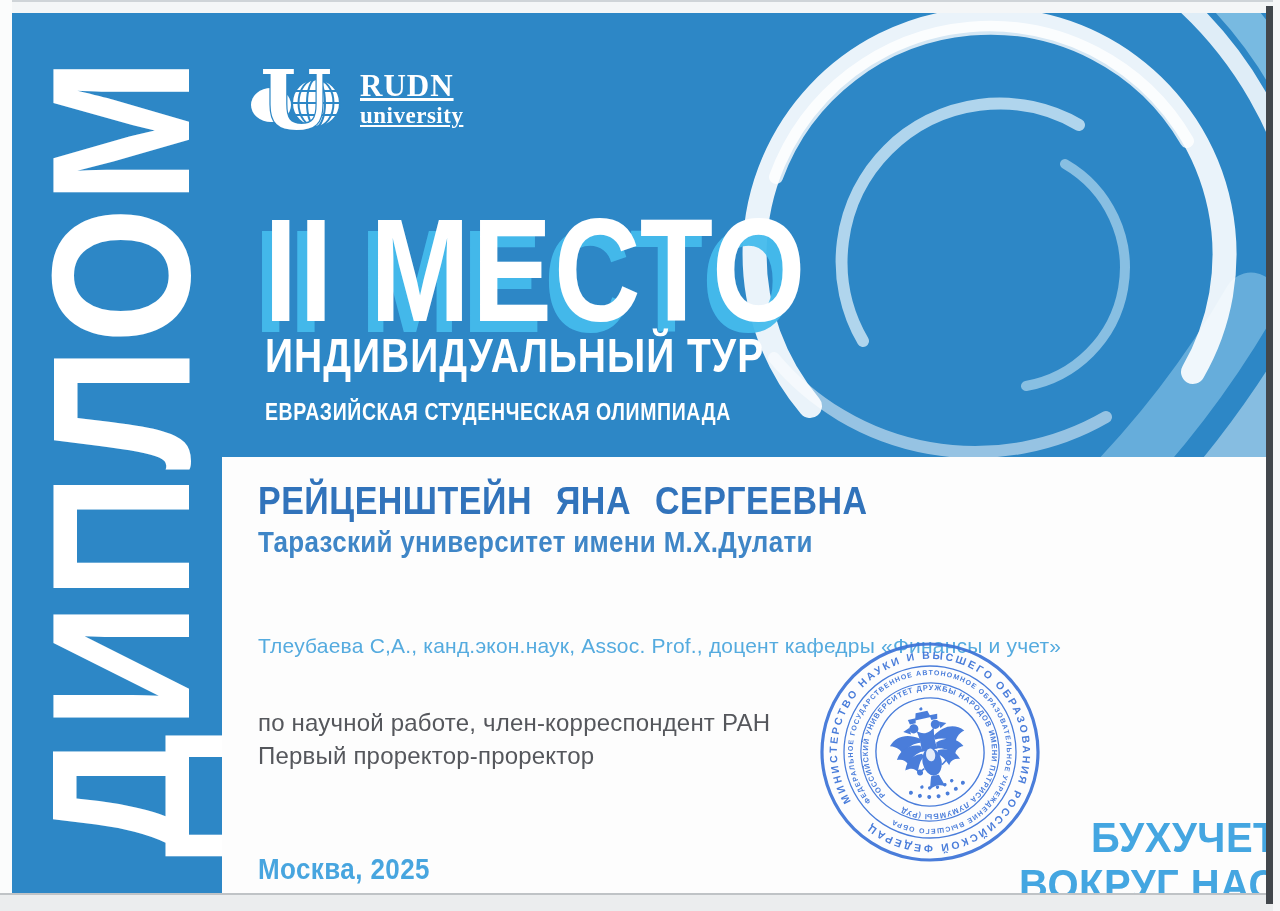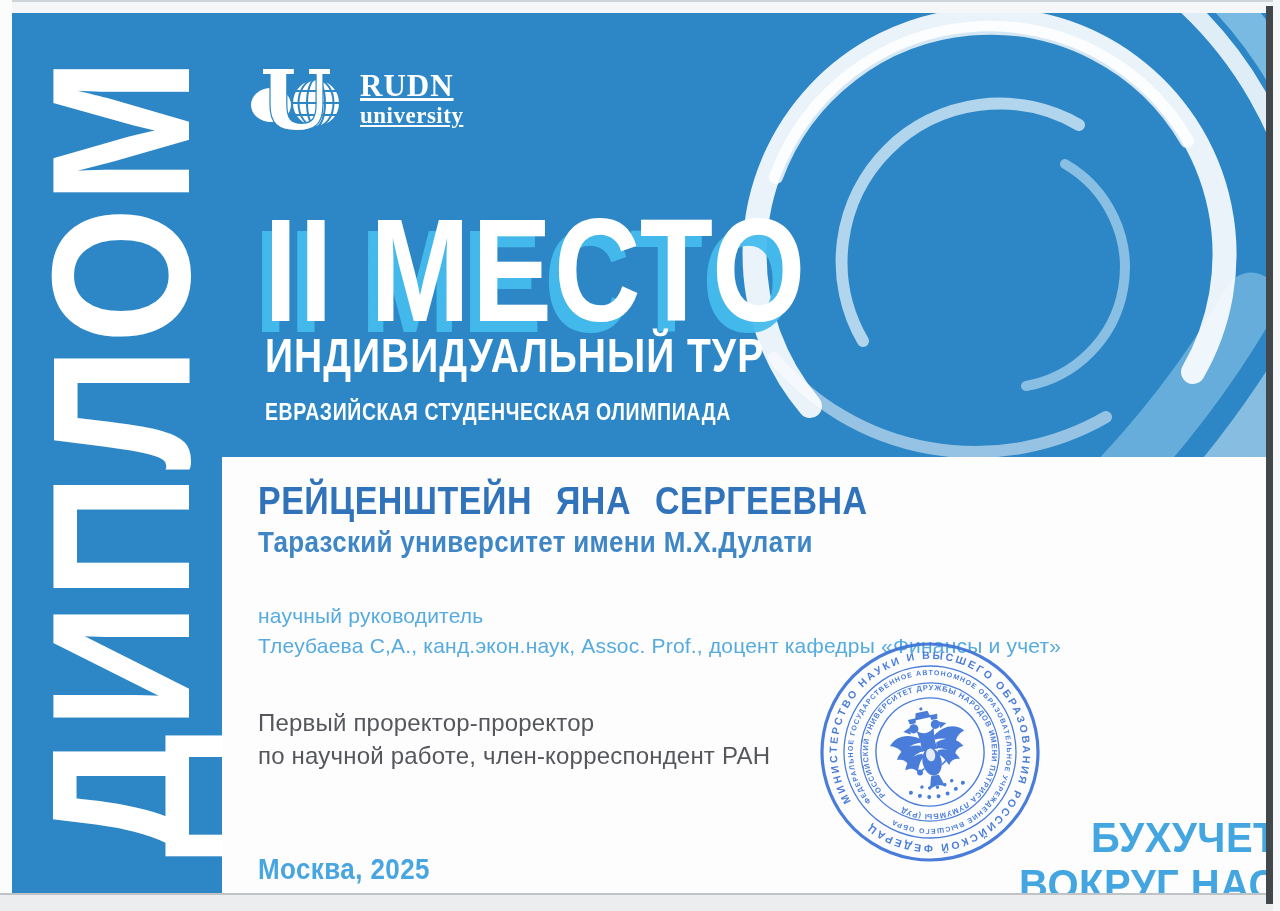--- a/index.html
+++ b/index.html
@@ -147,25 +147,24 @@
   </div>
 
   <div class="place-title">II МЕСТО</div>
   <div class="round-title">ИНДИВИДУАЛЬНЫЙ ТУР</div>
   <div class="event-title">ЕВРАЗИЙСКАЯ СТУДЕНЧЕСКАЯ ОЛИМПИАДА</div>
 
   <div class="panel">
     <div class="inner">
       <div class="recipient-name">РЕЙЦЕНШТЕЙН ЯНА СЕРГЕЕВНА</div>
       <div class="recipient-affiliation">Таразский университет имени М.Х.Дулати</div>
-      <div class="advisor-label">научный руководитель</div>
       <div class="advisor-details">Тлеубаева С,А., канд.экон.наук, Assoc. Prof., доцент кафедры «Финансы и учет»</div>
       <div class="signatory">
+        <div>по научной работе, член-корреспондент РАН</div>
         <div>Первый проректор-проректор</div>
-        <div>по научной работе, член-корреспондент РАН</div>
       </div>
       <div class="place-year">Москва, 2025</div>
     </div>
   </div>
 
   <svg class="stamp" width="234" height="234" viewBox="0 0 234 234" aria-hidden="true">
     <defs>
       <path id="ringPath1" d="M29.6,148.8 A93,93 0 1 1 45.8,176.8"></path>
       <path id="ringPath2" d="M49,153.2 A77,77 0 1 1 65.5,174.2"></path>
       <path id="ringPath3" d="M64.4,149.9 A62,62 0 1 1 78.8,165.9"></path>

